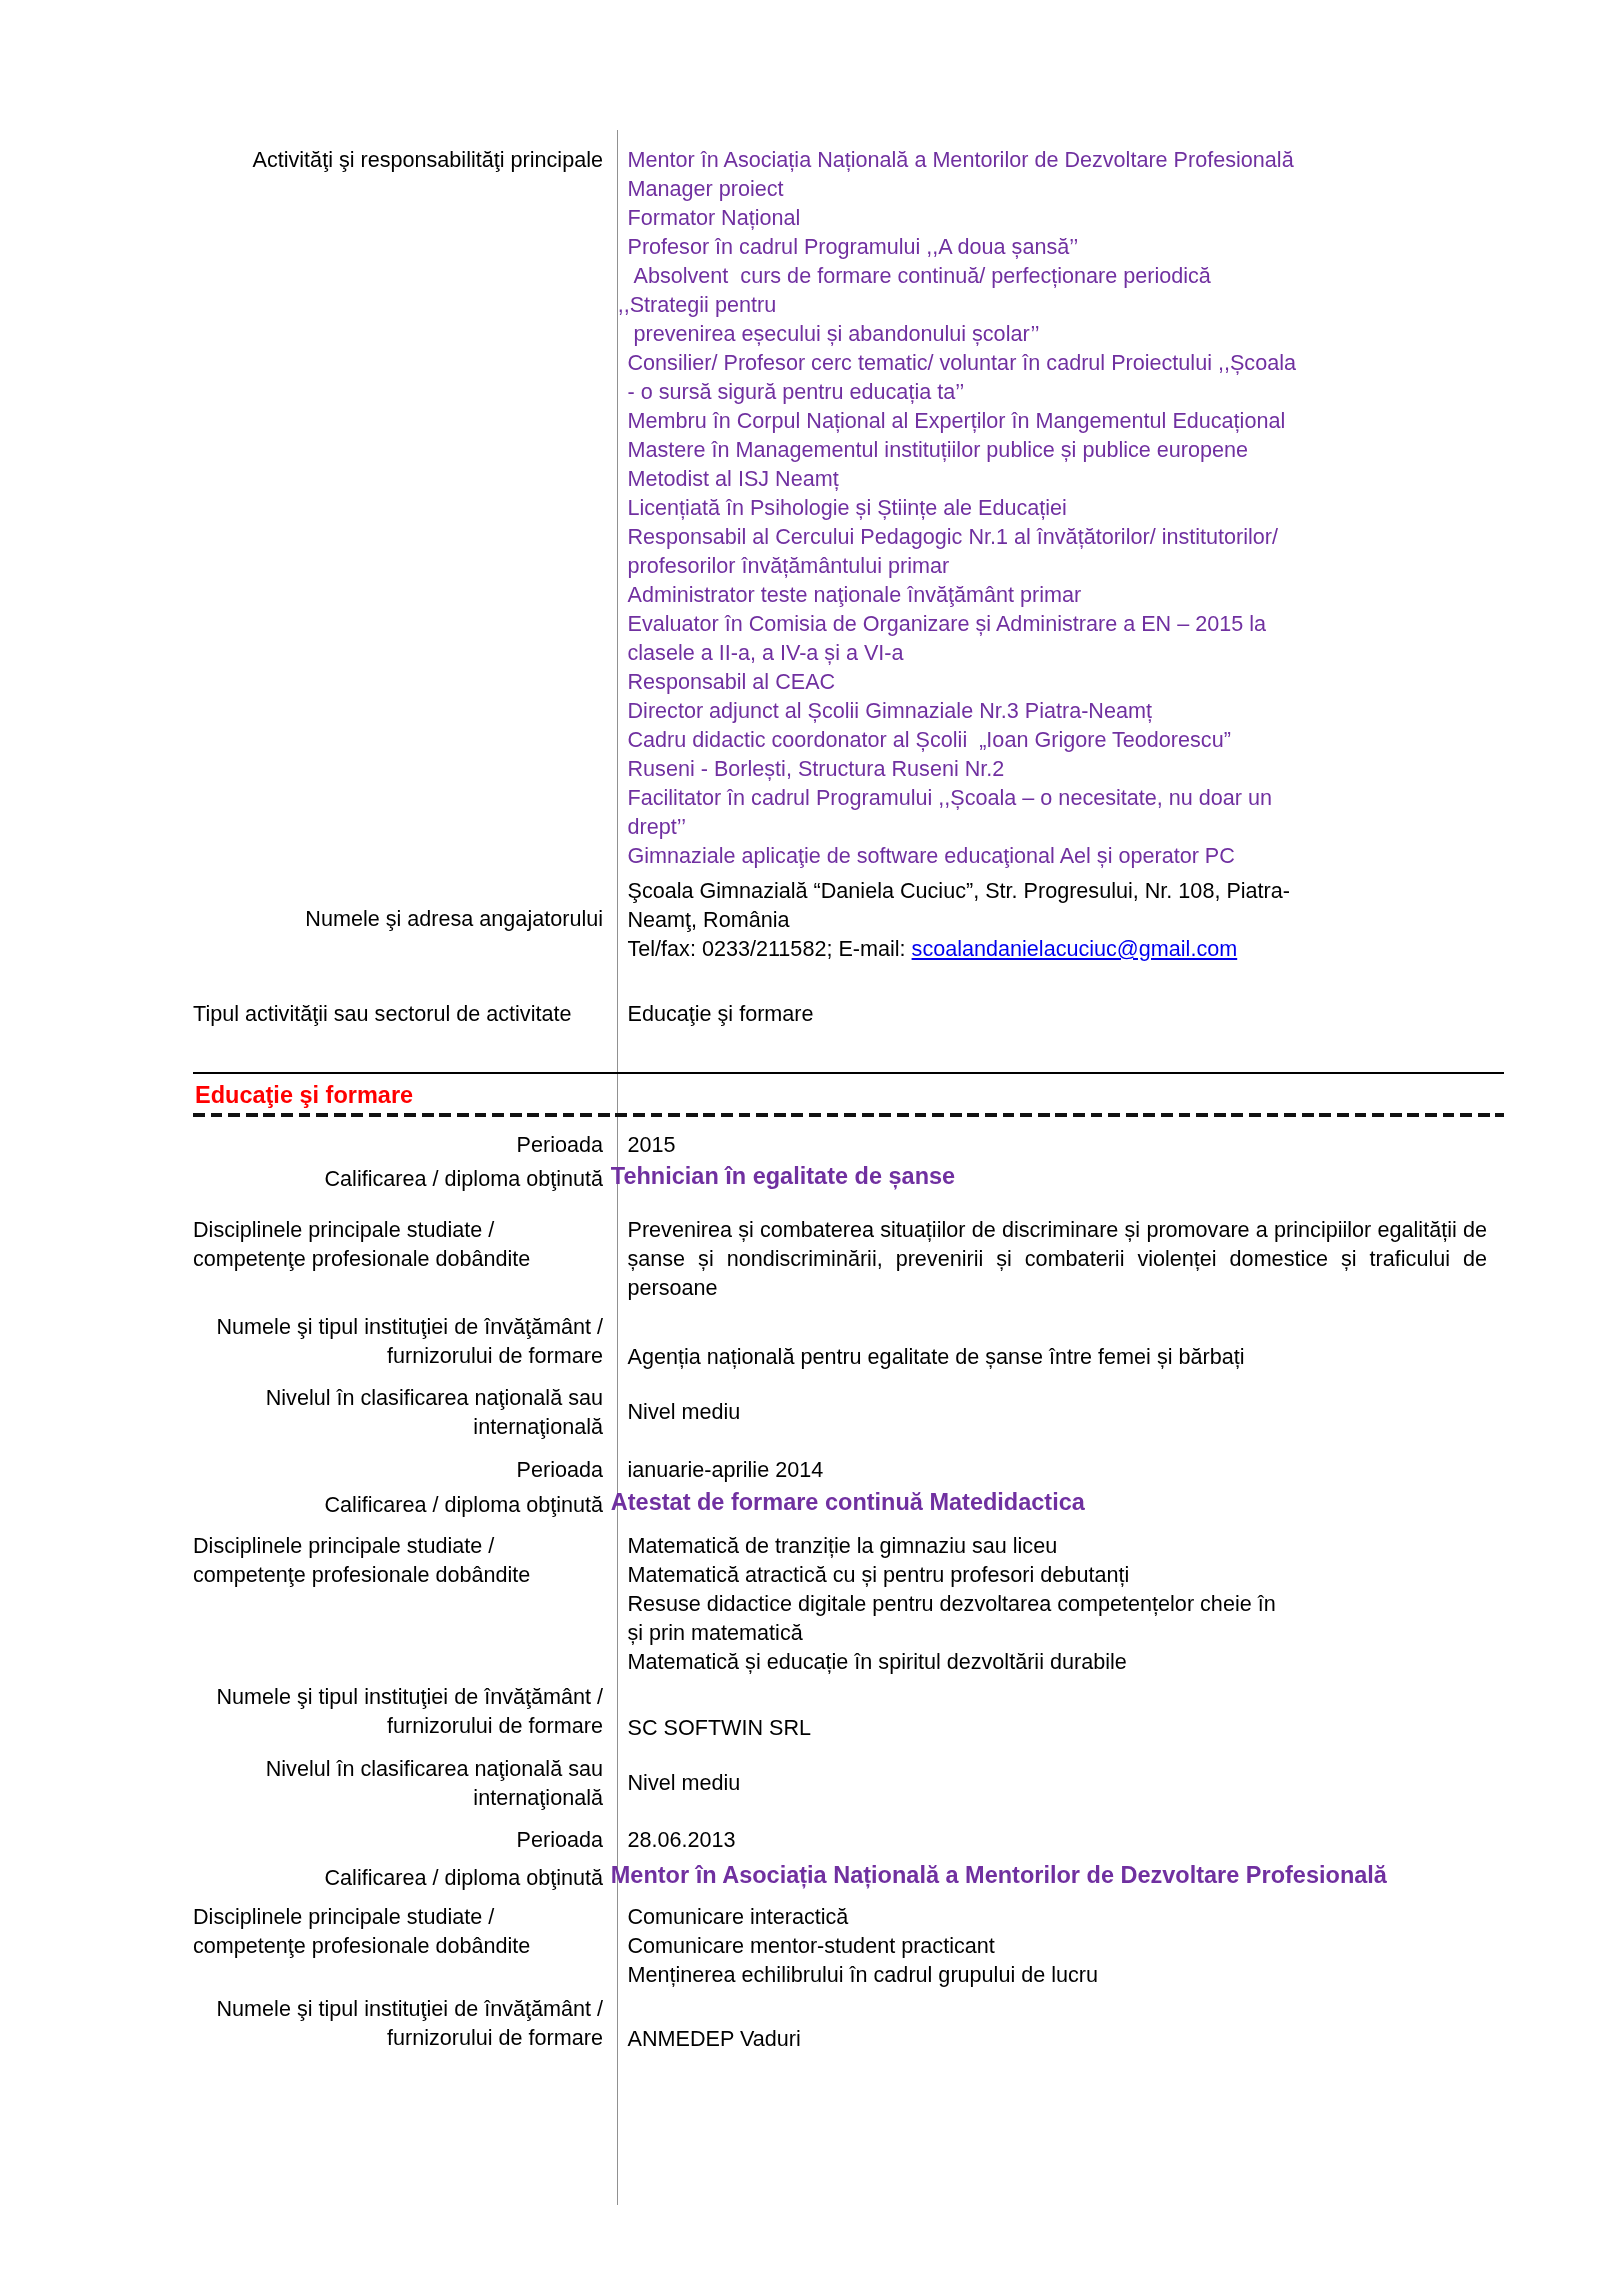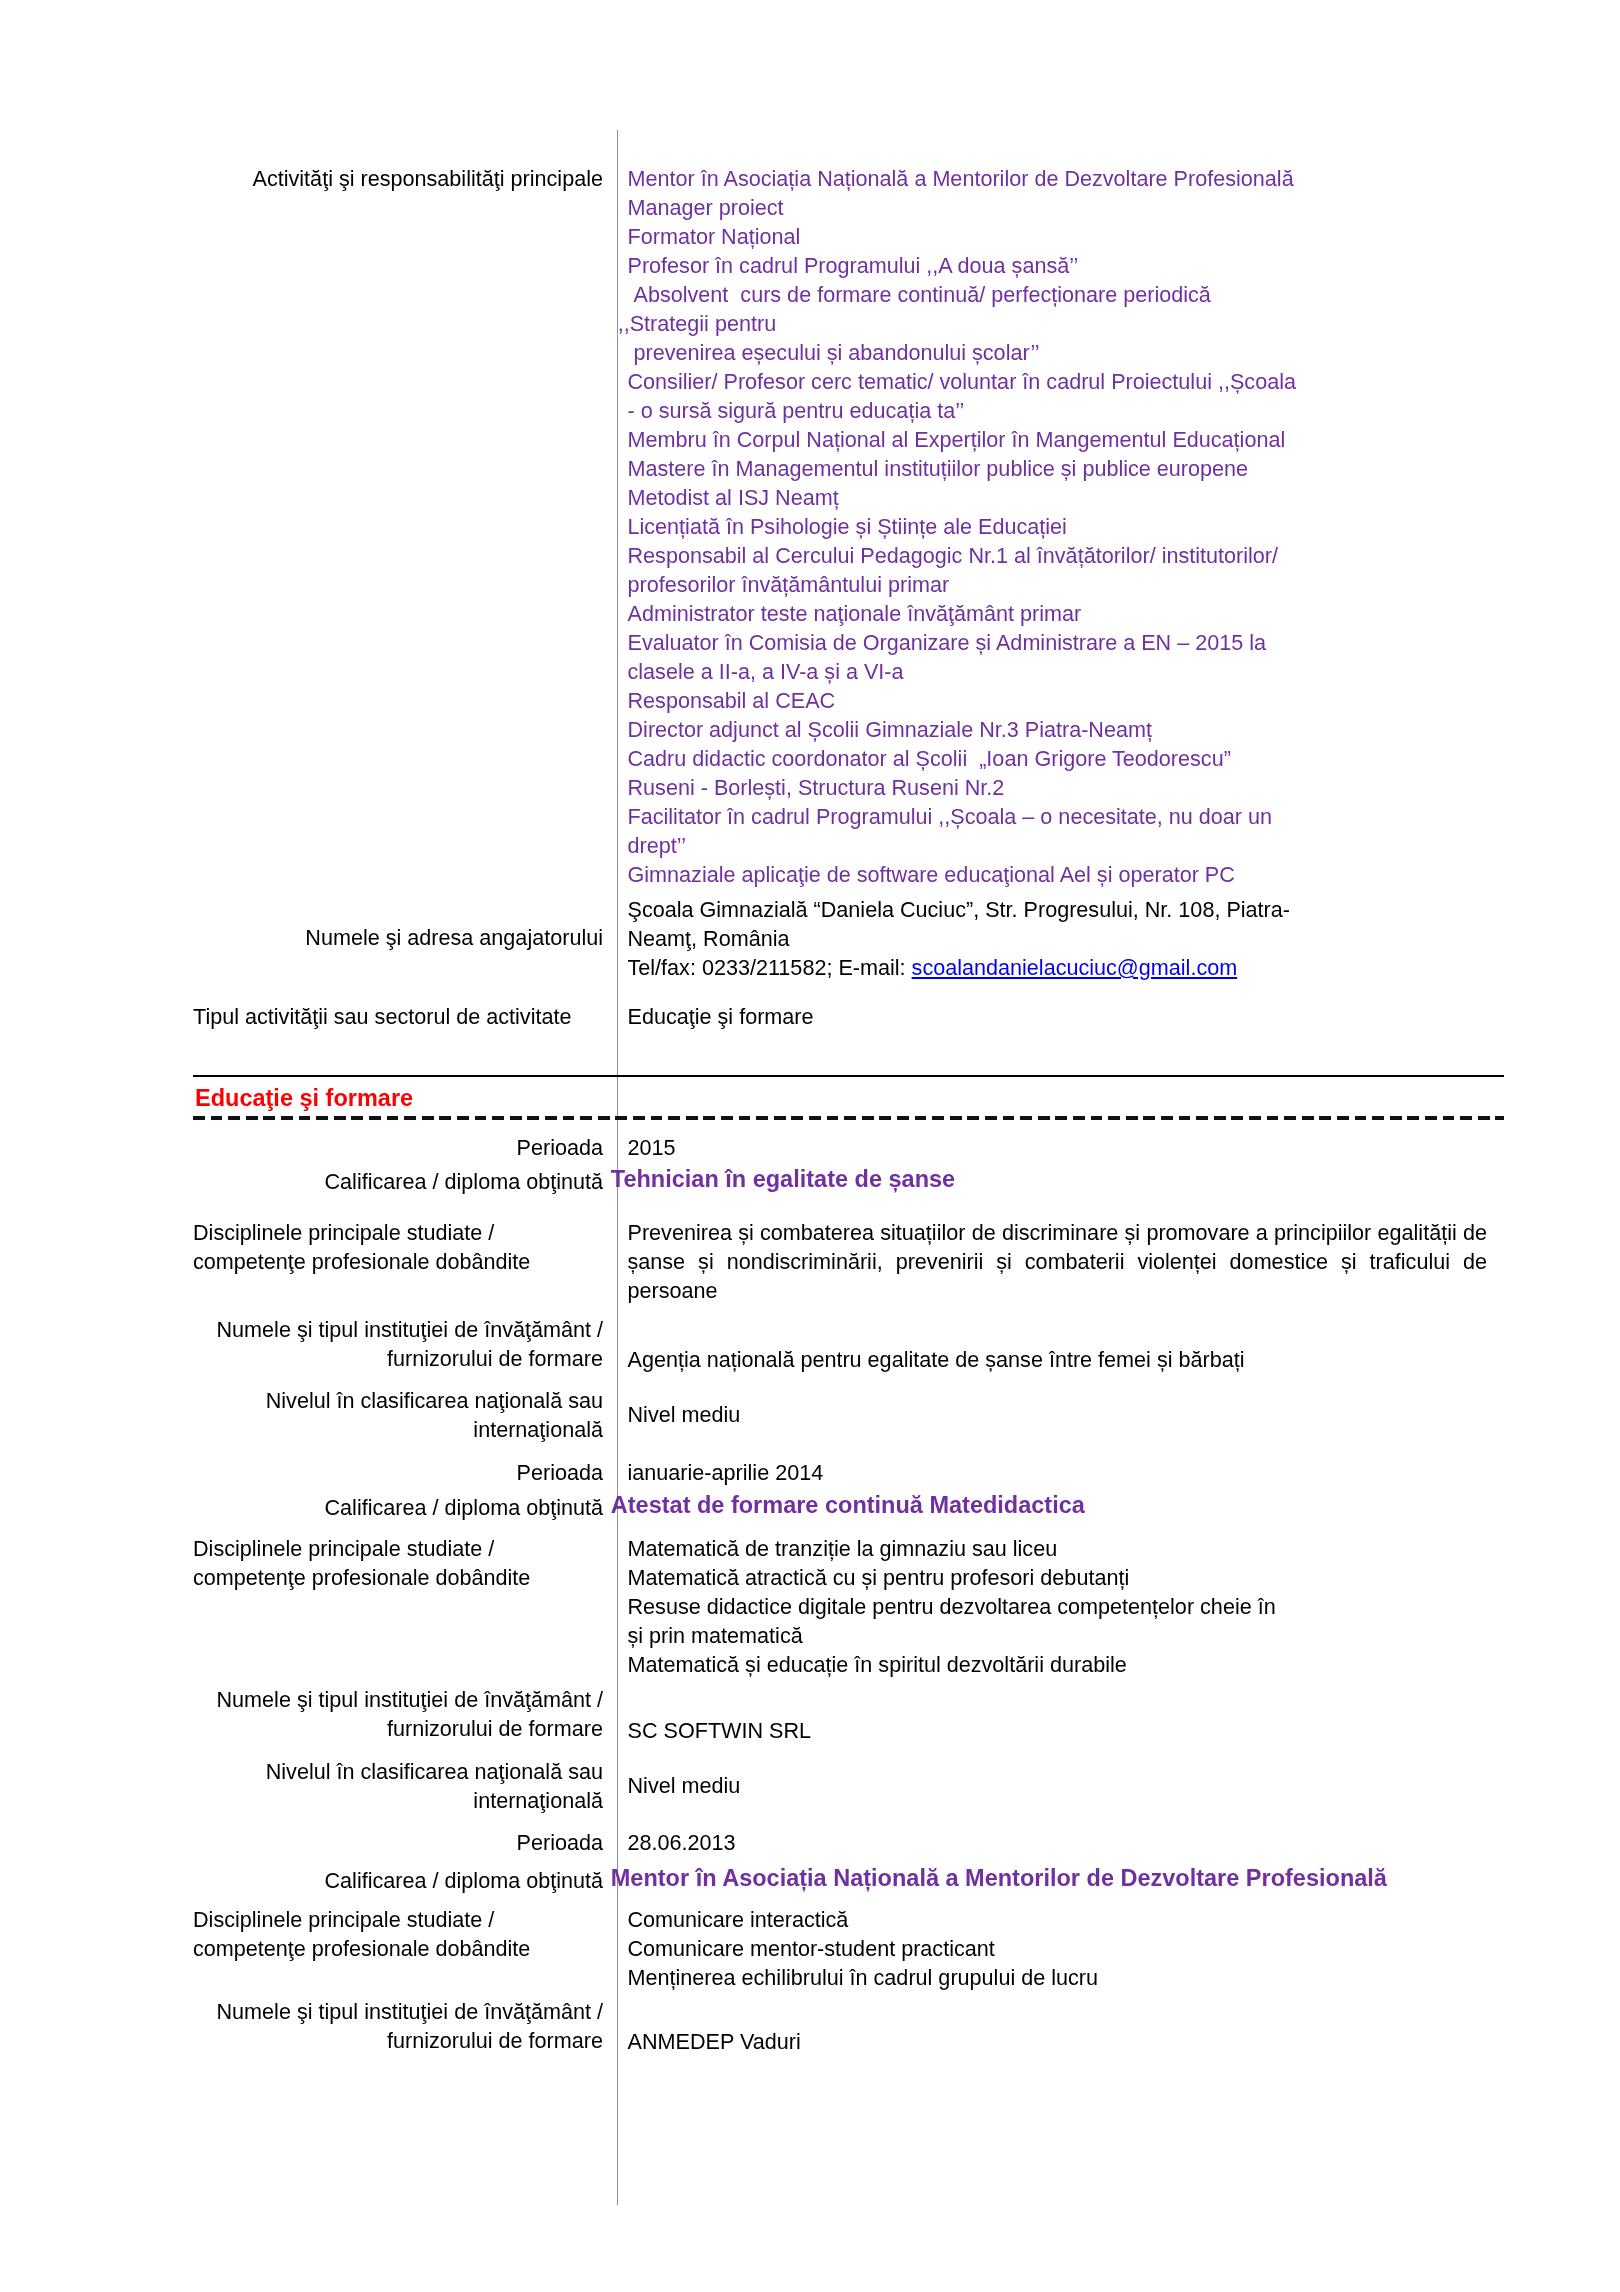--- a/index.html
+++ b/index.html
@@ -5,21 +5,21 @@
   html,body{margin:0;padding:0;background:#fff;}
   .cv{
     position:relative;
     width:1620px;height:2293px;
     background:#ffffff;
     font-family:"Liberation Sans", sans-serif;
     font-size:21.6px;line-height:29px;color:#000;
     overflow:hidden;
   }
   .vline{position:absolute;left:617px;top:130px;width:1px;height:2075px;background:#919191;}
-  .table{position:absolute;left:193px;top:164px;width:1311px;}
+  .table{position:absolute;left:193px;top:145px;width:1311px;}
   .row{display:flex;align-items:flex-start;}
   .label{width:410px;flex:none;text-align:right;}
   .label.left{text-align:left;}
   .content{flex:1;min-width:0;padding-left:24.5px;box-sizing:border-box;}
   .purple{color:#7030A0;}
   .heading{color:#7030A0;font-weight:bold;font-size:23.5px;line-height:31px;max-width:833px;padding-left:7.8px;}
   .red-title{color:#FF0000;font-weight:bold;font-size:23.5px;line-height:29px;padding:6.9px 0 2.9px 2px;}
   .solid-line{border-top:2px solid #000;}
   .dashes{height:3.9px;background:repeating-linear-gradient(90deg,#111 0 11.8px,transparent 11.8px 17.6px);}
   .justify{text-align:justify;max-width:884px;}
@@ -72,21 +72,21 @@
 
     <div class="row" style="margin-top:5.9px;">
       <div class="label pad-label-1">Numele şi adresa angajatorului</div>
       <div class="content">
         <div>Şcoala Gimnazială “Daniela Cuciuc”, Str. Progresului, Nr. 108, Piatra-</div>
         <div>Neamţ, România</div>
         <div><span>Tel/fax: 0233/211582; E-mail: </span><a class="email">scoalandanielacuciuc@gmail.com</a></div>
       </div>
     </div>
 
-    <div class="row" style="margin-top:20px;">
+    <div class="row" style="margin-top:36px;">
       <div class="label left">Tipul activităţii sau sectorul de activitate</div>
       <div class="content">Educaţie şi formare</div>
     </div>
 
     <div class="solid-line" style="margin-top:44px;"></div>
     <div class="red-title">Educaţie şi formare</div>
     <div class="dashes"></div>
 
     <div class="row" style="margin-top:13.7px;">
       <div class="label">Perioada</div>

